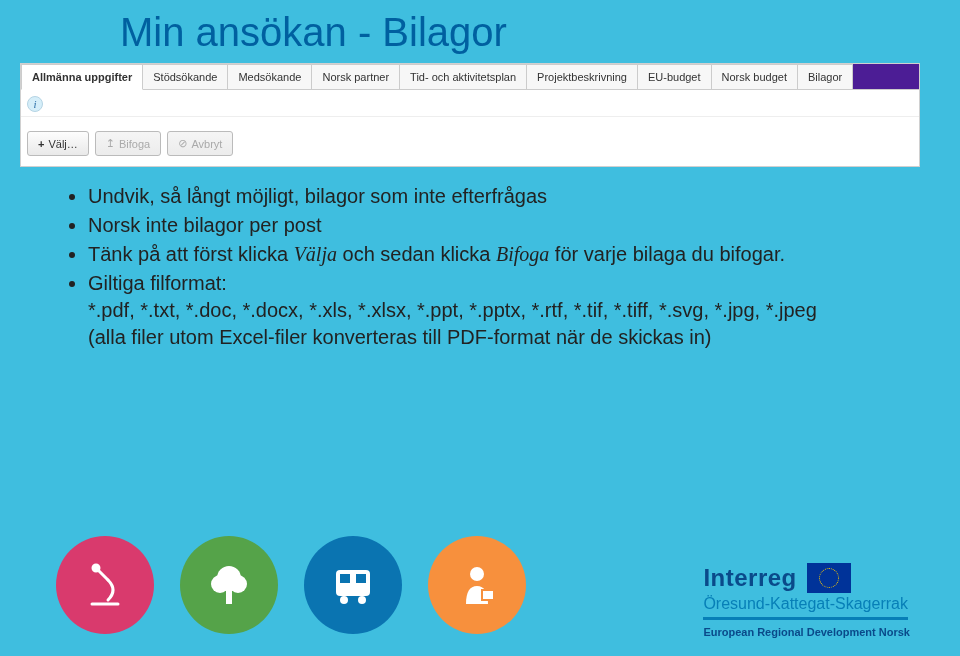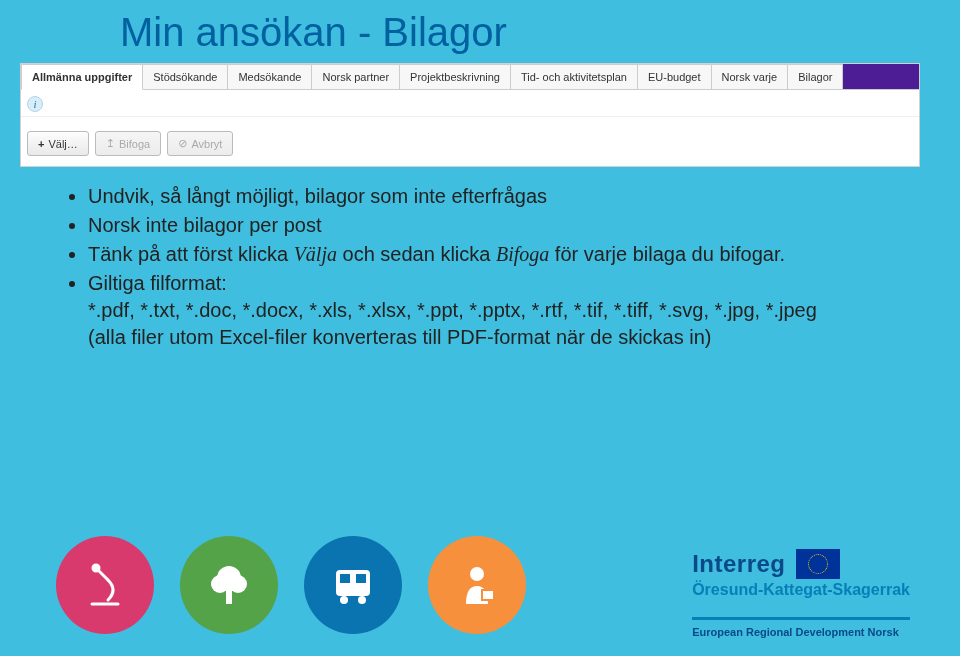--- a/index.html
+++ b/index.html
@@ -138,48 +138,48 @@
     top: 50%; left: 50%;
     width: 18px; height: 18px;
     transform: translate(-50%,-50%);
     background: radial-gradient(circle, transparent 6px, transparent 6px);
     border: 1.2px dotted #fc0;
     border-radius: 50%;
   }
   .sub1 {
     font-size: 16px;
     color: #077fb7;
-    font-weight: bold;
+    font-weight: normal;
     border-bottom: 3px solid #077fb7;
     display: inline-block;
-    padding-bottom: 18px;
+    padding-bottom: 4px;
     margin-top: 2px;
   }
   .sub2 {
     font-size: 11px;
     color: #0a4a8a;
     font-weight: bold;
     margin-top: 6px;
   }
 </style>
 </head>
 <body>
 
 <div class="title">Min ansökan - Bilagor</div>
 
 <div class="app-screenshot">
   <div class="tabs">
     <div class="tab active">Allmänna uppgifter</div>
     <div class="tab">Stödsökande</div>
     <div class="tab">Medsökande</div>
     <div class="tab">Norsk partner</div>
+    <div class="tab">Tid- och aktivitetsplan</div>
     <div class="tab">Projektbeskrivning</div>
-    <div class="tab">Tid- och aktivitetsplan</div>
     <div class="tab">EU-budget</div>
-    <div class="tab">Norsk varje</div>
+    <div class="tab">Norsk budget</div>
     <div class="tab">Bilagor</div>
   </div>
   <div class="info-row">
     <span class="info-icon">i</span>
   </div>
   <div class="btn-row">
     <span class="btn">
       <span style="font-weight:bold;">+</span>
       <span>Välj…</span>
     </span>

